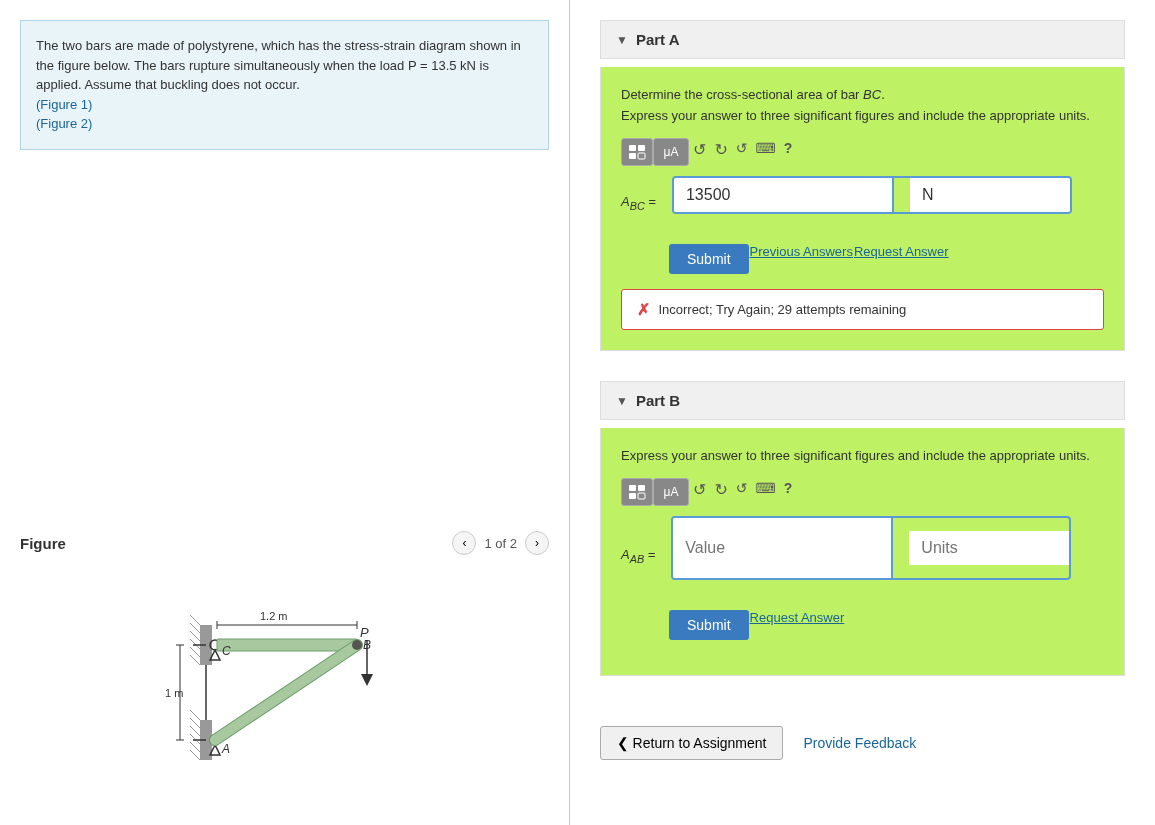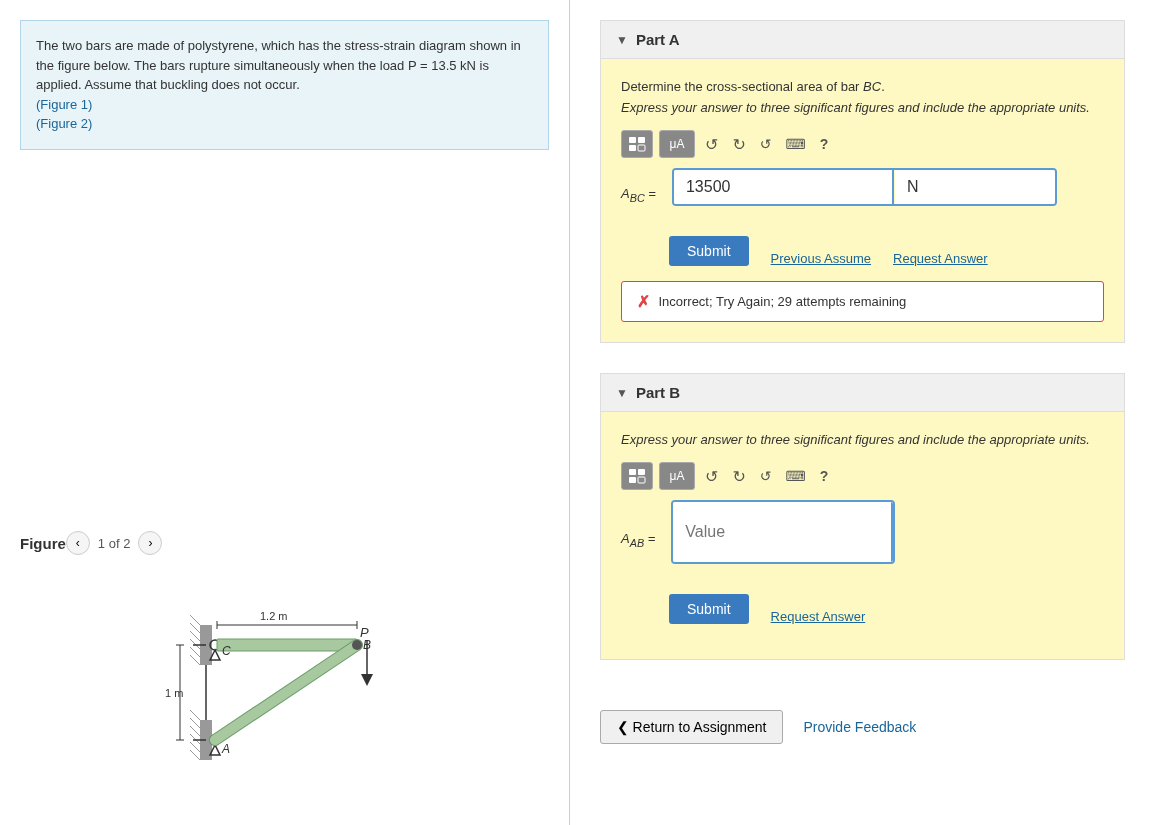--- a/index.html
+++ b/index.html
@@ -2,46 +2,46 @@
 <html><head>
   <meta charset="utf-8">
   <style>
     * { box-sizing: border-box; margin: 0; padding: 0; }
     body { font-family: Arial, sans-serif; font-size: 14px; background: #fff; color: #333; }
     .layout { display: flex; width: 1155px; min-height: 825px; }
     .left-panel { width: 570px; border-right: 1px solid #ccc; padding: 0; position: relative; }
     .problem-text { background: #e8f4f8; border: 1px solid #b0d4e8; margin: 20px; padding: 15px; font-size: 13px; line-height: 1.5; }
     .problem-text a { color: #1a6699; text-decoration: none; }
     .figure-area { position: absolute; bottom: 60px; left: 0; right: 0; padding: 0 20px; }
-    .figure-header { display: flex; align-items: center; justify-content: flex-start; margin-bottom: 10px; }
+    .figure-header { display: flex; align-items: center; justify-content: space-between; margin-bottom: 10px; }
     .figure-label { font-weight: bold; font-size: 15px; }
     .figure-nav { display: flex; align-items: center; gap: 8px; font-size: 13px; color: #555; }
     .nav-btn { width: 24px; height: 24px; border: 1px solid #ccc; border-radius: 50%; background: #f5f5f5; cursor: pointer; display: flex; align-items: center; justify-content: center; font-size: 12px; }
     .figure-svg { display: block; margin: 0 auto; }
     .right-panel { flex: 1; padding: 20px 30px; overflow-y: auto; }
     .part-section { margin-bottom: 30px; }
     .part-header { display: flex; align-items: center; gap: 8px; background: #f0f0f0; padding: 10px 15px; font-size: 15px; font-weight: bold; border: 1px solid #ddd; cursor: pointer; }
     .part-arrow { font-size: 12px; color: #555; }
-    .part-content { border: 1px solid #ddd; border-top: none; padding: 20px; background: #fef9c3; }
+    .part-content { border: 1px solid #ddd; border-top: none; padding: 20px; background: #bef264; margin-top: 8px; }
     .part-question { font-size: 13px; margin-bottom: 6px; }
-    .part-instruction { font-size: 13px; color: #333; margin-bottom: 15px; font-style: italic; }
-    .input-toolbar { display: flex; align-items: center; gap: 6px; margin-bottom: 10px; }
+    .part-instruction { font-size: 13px; color: #333; margin-bottom: 15px; }
+    .input-toolbar { display: flex; align-items: flex-start; margin-bottom: 10px; }
     .toolbar-icon { width: 32px; height: 28px; border: 1px solid #aaa; background: #888; border-radius: 3px; cursor: pointer; display: flex; align-items: center; justify-content: center; color: white; font-size: 11px; }
     .toolbar-mu { width: 36px; height: 28px; border: 1px solid #aaa; background: #888; border-radius: 3px; cursor: pointer; display: flex; align-items: center; justify-content: center; color: white; font-size: 13px; }
     .toolbar-arrow { font-size: 16px; color: #555; cursor: pointer; background: none; border: none; padding: 2px 4px; }
     .toolbar-refresh { font-size: 14px; color: #555; cursor: pointer; background: none; border: none; padding: 2px 4px; }
     .toolbar-keyboard { font-size: 14px; color: #555; cursor: pointer; background: none; border: none; padding: 2px 4px; }
     .toolbar-help { font-size: 14px; color: #555; cursor: pointer; background: none; border: none; padding: 2px 4px; font-weight: bold; }
-    .answer-row { display: flex; align-items: center; gap: 1px; border: 2px solid #5b9bd5; border-radius: 4px; overflow: hidden; margin-bottom: 15px; }
+    .answer-row { display: flex; align-items: center; gap: 16px; border: 2px solid #5b9bd5; border-radius: 4px; overflow: hidden; margin-bottom: 15px; }
     .answer-label { font-size: 13px; margin-right: 8px; white-space: nowrap; font-style: italic; }
     .answer-value-input { border: none; border-right: 2px solid #5b9bd5; padding: 21px 12px; font-size: 16px; width: 220px; outline: none; }
     .answer-units-input { border: none; padding: 8px 12px; font-size: 16px; width: 160px; outline: none; color: #aaa; }
     .answer-value-filled { border: none; border-right: 2px solid #5b9bd5; padding: 8px 12px; font-size: 16px; width: 220px; outline: none; color: #333; }
     .answer-units-filled { border: none; padding: 8px 12px; font-size: 16px; width: 160px; outline: none; color: #333; }
-    .btn-row { display: flex; align-items: flex-end; gap: 22px; margin-bottom: 15px; padding-left: 48px; }
+    .btn-row { display: flex; align-items: flex-start; gap: 1px; margin-bottom: 15px; padding-left: 48px; }
     .submit-btn { background: #3a7abf; color: white; border: none; padding: 7px 18px; border-radius: 3px; font-size: 14px; cursor: pointer; }
     .link-btn { background: none; border: none; color: #1a6699; text-decoration: underline; font-size: 13px; cursor: pointer; }
     .error-box { display: flex; align-items: center; gap: 8px; border: 1px solid #e04444; border-radius: 3px; padding: 10px 15px; background: #fff; font-size: 13px; color: #333; }
     .error-icon { color: #e04444; font-size: 16px; font-weight: bold; }
     .bottom-actions { display: flex; align-items: center; gap: 20px; margin-top: 30px; padding-top: 20px; }
     .return-btn { background: #f0f0f0; border: 1px solid #aaa; padding: 8px 16px; border-radius: 3px; font-size: 14px; cursor: pointer; color: #000000; }
     .feedback-link { background: none; border: none; color: #1a6699; text-decoration: none; font-size: 14px; cursor: pointer; }
   </style>
 </head>
 <body>
@@ -163,21 +163,21 @@
         <div style="display:flex; align-items:center; gap:8px; margin-bottom:15px;">
           <span class="answer-label"><em>A</em><sub>BC</sub> =</span>
           <div class="answer-row">
             <input class="answer-value-filled" type="text" value="13500" style="">
             <input class="answer-units-filled" type="text" value="N" style="">
           </div>
         </div>
 
         <div class="btn-row">
           <button class="submit-btn">Submit</button>
-          <button class="link-btn">Previous Assume</button>
+          <button class="link-btn">Previous Answers</button>
           <button class="link-btn">Request Answer</button>
         </div>
 
         <div class="error-box">
           <span class="error-icon">✗</span>
           <span>Incorrect; Try Again; 29 attempts remaining</span>
         </div>
       </div>
     </div>
 
@@ -203,20 +203,21 @@
           <button class="toolbar-arrow">↻</button>
           <button class="toolbar-refresh">↺</button>
           <button class="toolbar-keyboard">⌨</button>
           <button class="toolbar-help">?</button>
         </div>
 
         <div style="display:flex; align-items:center; gap:8px; margin-bottom:15px;">
           <span class="answer-label"><em>A</em><sub>AB</sub> =</span>
           <div class="answer-row">
             <input class="answer-value-input" type="text" placeholder="Value" style="">
+            <input class="answer-units-input" type="text" placeholder="Units" style="">
           </div>
         </div>
 
         <div class="btn-row">
           <button class="submit-btn">Submit</button>
           <button class="link-btn">Request Answer</button>
         </div>
       </div>
     </div>
 

